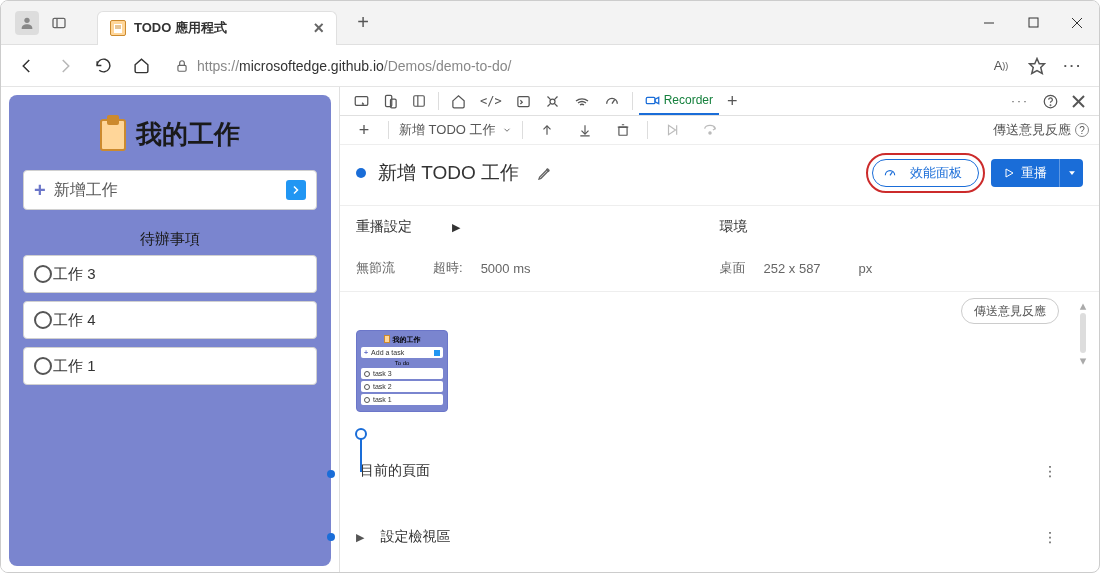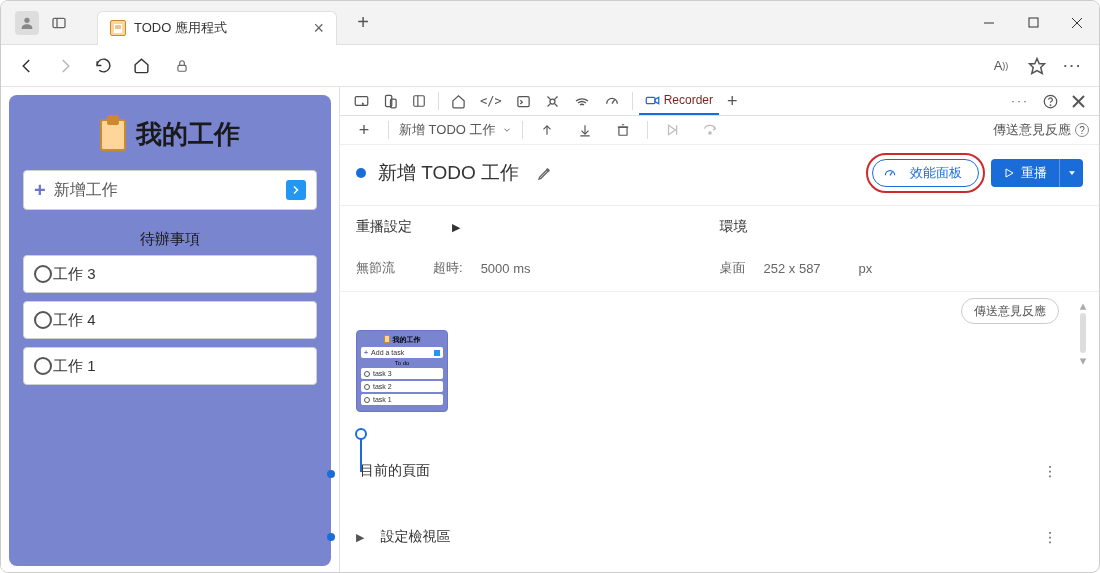--- a/index.html
+++ b/index.html
@@ -3,21 +3,21 @@
 <meta charset="utf-8">
 <style>
 * { box-sizing: border-box; margin: 0; padding: 0; }
 body { font-family: "Segoe UI", "Microsoft JhengHei", sans-serif; font-size: 13px; color: #333; background: #fff; width: 1100px; height: 573px; overflow: hidden; border: 1px solid #ccc; border-radius: 8px; }
 svg { display: block; }
 
 
 .titlebar { height: 44px; display: flex; align-items: center; background: #f3f3f3; border-bottom: 1px solid #e0e0e0; }
 .titlebar .left { display: flex; align-items: center; gap: 6px; padding-left: 14px; }
 .avatar { width: 24px; height: 24px; border-radius: 4px; background: #ddd; display: flex; align-items: center; justify-content: center; }
-.tab { height: 34px; background: #fff; border-radius: 6px 6px 0 0; display: flex; align-items: center; gap: 8px; padding: 0 12px; margin-left: 24px; min-width: 240px; border: 1px solid #e0e0e0; border-bottom: none; position: relative; top: 5px; }
+.tab { height: 34px; background: #fff; border-radius: 6px 6px 0 0; display: flex; align-items: center; gap: 8px; padding: 0 12px; margin-left: 24px; min-width: 240px; border: 1px solid #e0e0e0; border-bottom: none; position: relative; top: 5px; font-weight: bold; }
 .tab .fav { width: 16px; height: 16px; background: #ffd699; border: 1px solid #cc8a2e; border-radius: 2px; display:flex;align-items:center;justify-content:center;}
 .tab .close { margin-left: auto; font-size: 18px; color: #666; }
 .newtab { margin-left: 12px; font-size: 20px; color: #666; }
 .titlebar .spacer { flex: 1; }
 .winbtn { width: 44px; height: 40px; display: flex; align-items: center; justify-content: center; color: #555; }
 
 
 .addrbar { height: 42px; display: flex; align-items: center; gap: 10px; padding: 0 12px; background: #fff; border-bottom: 1px solid #e5e5e5; }
 .iconbtn { width: 28px; height: 28px; display: flex; align-items: center; justify-content: center; color: #555; border-radius: 4px; }
 .url { flex: 1; display: flex; align-items: center; gap: 8px; height: 30px; background: #fff; border-radius: 4px; padding: 0 10px; font-size: 14px; color: #555;}
@@ -39,21 +39,21 @@
 .addrow .plus { color: #6b76c9; font-size: 20px; font-weight: bold;}
 .addrow .go { margin-left: auto; width: 20px; height: 20px; background: #2196f3; border-radius: 3px; display:flex;align-items:center;justify-content:center;color:#fff;}
 .sectlabel { text-align: center; color: #1a1a1a; font-size: 15px; margin-bottom: 6px; }
 .taskitem { background: #fff; border: 1px solid #d0d0d0; border-radius: 4px; height: 38px; display: flex; align-items: center; padding: 0 10px; gap: 1px; font-size: 15px; color: #333; margin-bottom: 8px;}
 .taskitem .circ { width: 18px; height: 18px; border: 2px solid #555; border-radius: 50%; }
 
 
 .dev { flex: 1; display: flex; flex-direction: column; border-left: 1px solid #e0e0e0; }
 .devtabs { height: 30px; display: flex; align-items: center; gap: 2px; padding: 0 8px; border-bottom: 1px solid #e0e0e0; }
 .devtab { padding: 0 6px; height: 28px; display: flex; align-items: center; gap:4px; color:#555; font-size:12px;}
-.devtab.active { border-bottom: 2px solid #1a6dd8; color: #7f1d1d; }
+.devtab.active { border-bottom: 2px solid #1a6dd8; color: #15803d; }
 .devtabs .spacer { flex:1; }
 
 .recbar { height: 36px; display: flex; align-items: center; gap: 10px; padding: 0 10px; border-bottom: 1px solid #eee; font-size: 13px; color: #555; }
 .recselect { display:flex;align-items:center;gap:6px;border-right:1px solid #ddd;padding-right:10px;}
 .recbar .spacer { flex: 1; }
 .feedback { font-size: 13px; color: #555; }
 
 .rectitle { display: flex; align-items: center; gap: 12px; padding: 14px 16px 18px; border-bottom: 1px solid #eee; }
 .recdot { width: 10px; height: 10px; border-radius: 50%; background: #1a6dd8; }
 .rectitle h2 { font-size: 19px; font-weight: 400; color:#333;}
@@ -160,20 +160,21 @@
   <div class="iconbtn">
       <svg width="17" height="17" viewBox="0 0 24 24" fill="none" stroke="#333" stroke-width="2">
         <path d="M3 11l9-8 9 8v9a2 2 0 0 1-2 2H5a2 2 0 0 1-2-2z"></path>
       </svg>
     </div>
   <div class="url">
     <svg width="14" height="14" viewBox="0 0 24 24" fill="none" stroke="#666" stroke-width="2">
         <rect x="5" y="11" width="14" height="10" rx="2"></rect>
         <path d="M8 11V7a4 4 0 0 1 8 0v4"></path>
       </svg>
+    <span><span style="color:#888">https://</span><span class="domain">microsoftedge.github.io</span><span class="path">/Demos/demo-to-do/</span></span>
   </div>
   <div class="right">
     <div class="iconbtn" style="font-size:13px;">A<sup style="font-size:9px">))</sup></div>
     <div class="iconbtn">
         <svg width="18" height="18" viewBox="0 0 24 24" fill="none" stroke="#555" stroke-width="2">
           <polygon points="12 2 15 9 22 9 17 14 19 22 12 18 5 22 7 14 2 9 9 9"></polygon>
         </svg>
       </div>
     <div class="iconbtn" style="letter-spacing:2px;font-weight:bold;">···</div>
   </div>

